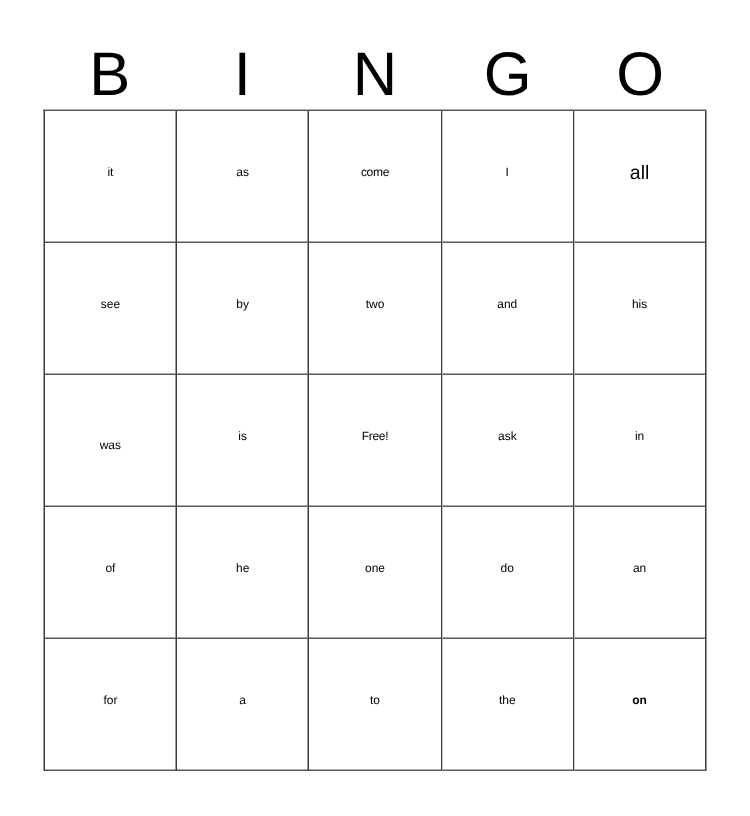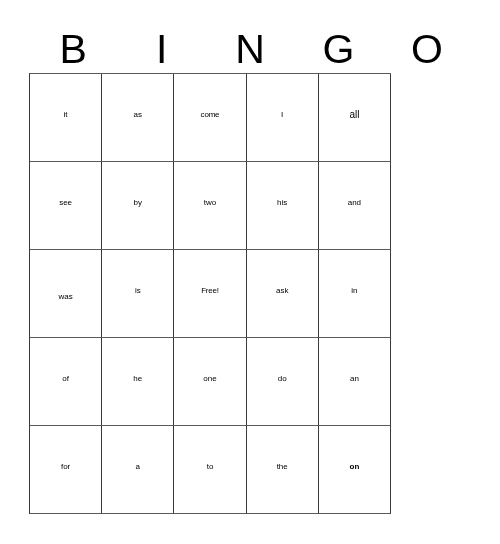--- a/index.html
+++ b/index.html
@@ -46,21 +46,21 @@
     color: #000000;
     padding-bottom: 3px;
     white-space: nowrap;
   }
 
   
   .grid {
     position: absolute;
     left: 29px;
     top: 73px;
-    width: 362px;
+    width: 442px;
     height: 441px;
     box-sizing: border-box;
     border-top: 1px solid #5a5a5a;
     border-left: 1px solid #3a3a3a;
     display: grid;
     grid-template-columns: repeat(5, 1fr);
     grid-template-rows: repeat(5, 1fr);
     background: #ffffff;
   }
   .cell {
@@ -114,37 +114,37 @@
     <div class="cell">
         <span class="cell-text" style="font-size: 8px;">as</span>
       </div>
     <div class="cell">
         <span class="cell-text wide" style="font-size: 8px;">come</span>
       </div>
     <div class="cell">
         <span class="cell-text" style="font-size: 8px;">I</span>
       </div>
     <div class="cell">
-        <span class="cell-text" style="font-size: 10px;">all</span>
+        <span class="cell-text" style="font-size: 13px;">all</span>
       </div>
 
     <div class="cell">
         <span class="cell-text" style="font-size: 8px;">see</span>
       </div>
     <div class="cell">
         <span class="cell-text" style="font-size: 8px;">by</span>
       </div>
     <div class="cell">
         <span class="cell-text" style="font-size: 8px;">two</span>
       </div>
     <div class="cell">
-        <span class="cell-text" style="font-size: 8px;">his</span>
+        <span class="cell-text" style="font-size: 8px;">and</span>
       </div>
     <div class="cell">
-        <span class="cell-text" style="font-size: 8px;">and</span>
+        <span class="cell-text" style="font-size: 8px;">his</span>
       </div>
 
     <div class="cell">
         <span class="cell-text" style="font-size: 8px; margin-top: 12px;">was</span>
       </div>
     <div class="cell">
         <span class="cell-text" style="font-size: 8px;">is</span>
       </div>
     <div class="cell">
         <span class="cell-text wide" style="font-size: 8px;">Free!</span>

